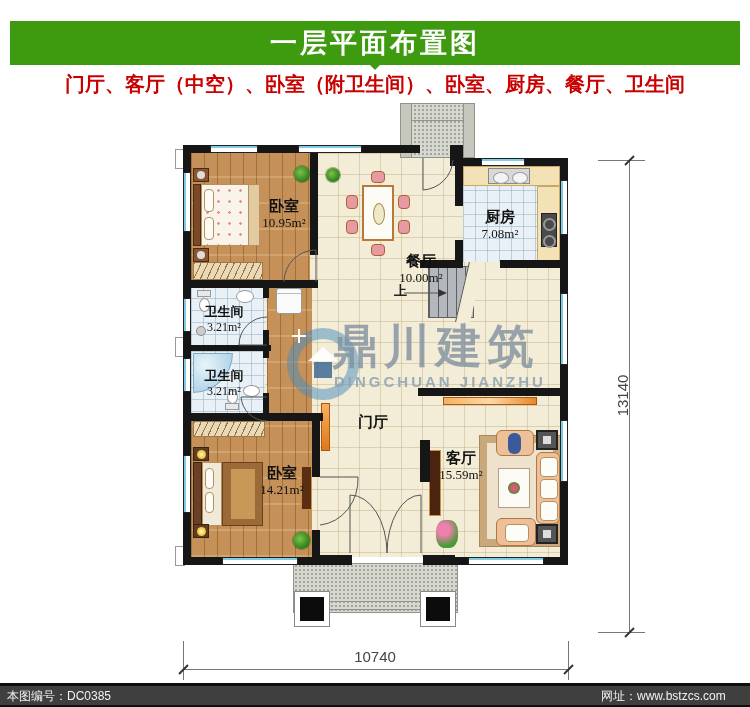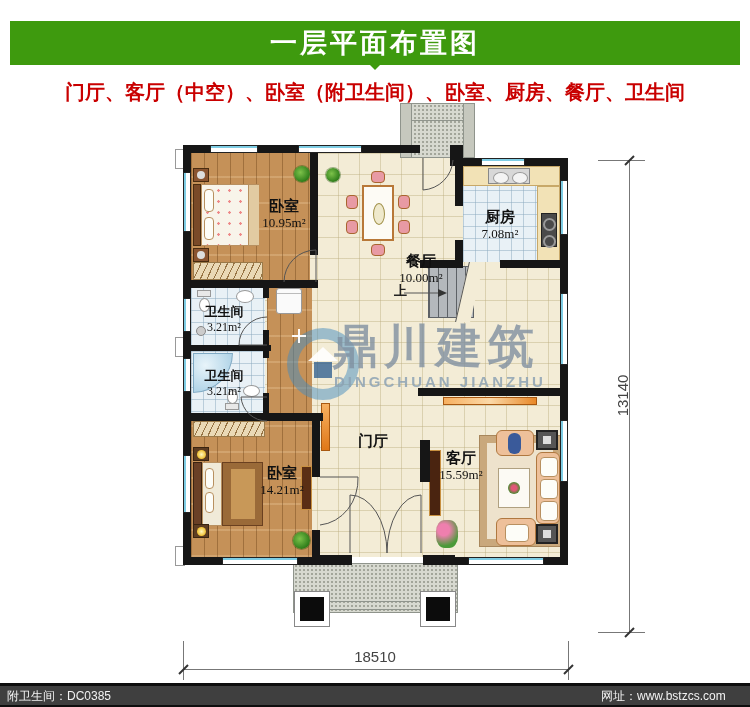--- a/index.html
+++ b/index.html
@@ -5,21 +5,21 @@
   html,body{margin:0;padding:0;background:#fff;}
   #page{position:relative;width:750px;height:707px;background:#fff;overflow:hidden;
         font-family:"Liberation Sans",sans-serif;}
   .abs{position:absolute;box-sizing:border-box;}
   
   #hdr{left:10px;top:13px;width:730px;height:44px;background:#3e9a0e;color:#ffffff;
        display:flex;align-items:center;justify-content:center;
        font-size:27px;font-weight:bold;letter-spacing:3px;z-index:60;margin-top:8px;}
   #hdr-tri{left:362px;top:57px;width:0;height:0;border-left:13px solid transparent;
        border-right:13px solid transparent;border-top:13px solid #3e9a0e;z-index:60;}
-  #subt{left:0;top:80px;width:750px;text-align:center;color:#c90000;
+  #subt{left:0;top:72px;width:750px;text-align:center;color:#c90000;
        font:bold 20px/1.2 "Liberation Serif",serif;z-index:60;}
   
   .tilecream{background-color:#f3ecd6;background-image:
      linear-gradient(rgba(190,175,130,.45) 1px,transparent 1px),
      linear-gradient(90deg,rgba(190,175,130,.45) 1px,transparent 1px);background-size:21px 21px;}
   .tileblue{background-color:#e9f1f6;background-image:
      linear-gradient(rgba(140,170,190,.5) 1px,transparent 1px),
      linear-gradient(90deg,rgba(140,170,190,.5) 1px,transparent 1px);background-size:12px 12px;}
   .wood{background-color:#c59158;background-image:
      repeating-linear-gradient(90deg,rgba(90,50,10,.35) 0 1px,transparent 1px 13px),
@@ -258,37 +258,37 @@
     <div class="rarea" style="font-size:12px;">3.21m²</div>
   </div>
   <div class="abs rlbl" style="left:224px;top:383px;">
     <div class="rname" style="font-size:13px;">卫生间</div>
     <div class="rarea" style="font-size:12px;">3.21m²</div>
   </div>
   <div class="abs rlbl" style="left:282px;top:481px;">
     <div class="rname">卧室</div>
     <div class="rarea">14.21m²</div>
   </div>
-  <div class="abs rlbl" style="left:373px;top:441px;">
+  <div class="abs rlbl" style="left:373px;top:422px;">
     <div class="rname">门厅</div>
   </div>
   <div class="abs rlbl" style="left:461px;top:466px;">
     <div class="rname">客厅</div>
     <div class="rarea">15.59m²</div>
   </div>
   <div class="abs" style="left:394px;top:284px;font:600 13px/1 'Liberation Serif',serif;color:#222;z-index:50;">上</div>
 
   <div class="abs dimline" style="left:629px;top:161px;width:1px;height:472px;"></div>
   <div class="abs dimline" style="left:598px;top:160px;width:47px;height:1px;"></div>
   <div class="abs dimline" style="left:598px;top:632px;width:47px;height:1px;"></div>
   <div class="abs dimtxt" style="left:592px;top:388px;width:60px;text-align:center;transform:rotate(-90deg);transform-origin:center;">13140</div>
   <div class="abs dimline" style="left:183px;top:669px;width:386px;height:1px;"></div>
   <div class="abs dimline" style="left:183px;top:641px;width:1px;height:39px;"></div>
   <div class="abs dimline" style="left:568px;top:641px;width:1px;height:39px;"></div>
-  <div class="abs dimtxt" style="left:340px;top:649px;width:70px;text-align:center;">18510</div>
+  <div class="abs dimtxt" style="left:340px;top:649px;width:70px;text-align:center;">10740</div>
 
   <svg class="overlay" width="750" height="707" viewBox="0 0 750 707">
     <g stroke="#555" stroke-width="1" fill="none">
       <path d="M423 158 L423 190 M423 190 A32 32 0 0 0 453 160"></path>
       <path d="M316 250 L316 282 M316 250 A32 32 0 0 0 284 282"></path>
       <path d="M267 345 L239 345 M267 317 A28 28 0 0 0 239 345"></path>
       <path d="M267 397 L241 397 M241 397 A26 26 0 0 0 267 421"></path>
       <path d="M320 477 L358 477 M358 477 A42 46 0 0 1 320 525"></path>
       <path d="M350 553 L350 495 M350 495 A37 58 0 0 1 387 553"></path>
       <path d="M421 553 L421 495 M421 495 A34 58 0 0 0 387 553"></path>
@@ -297,17 +297,17 @@
     <polygon points="438,289 447,293 438,297" fill="#333"></polygon>
     <g stroke="#333" stroke-width="2">
       <path d="M625 165 L634 156"></path>
       <path d="M625 637 L634 628"></path>
       <path d="M179 674 L188 665"></path>
       <path d="M564 674 L573 665"></path>
     </g>
   </svg>
 
   <div id="ftr" class="abs">
-    <span class="fseg" style="left:7px;">附卫生间：DC0385</span>
+    <span class="fseg" style="left:7px;">本图编号：DC0385</span>
     <span class="fseg" style="left:601px;">网址：www.bstzcs.com</span>
   </div>
 
 </div>
 
 </body></html>

